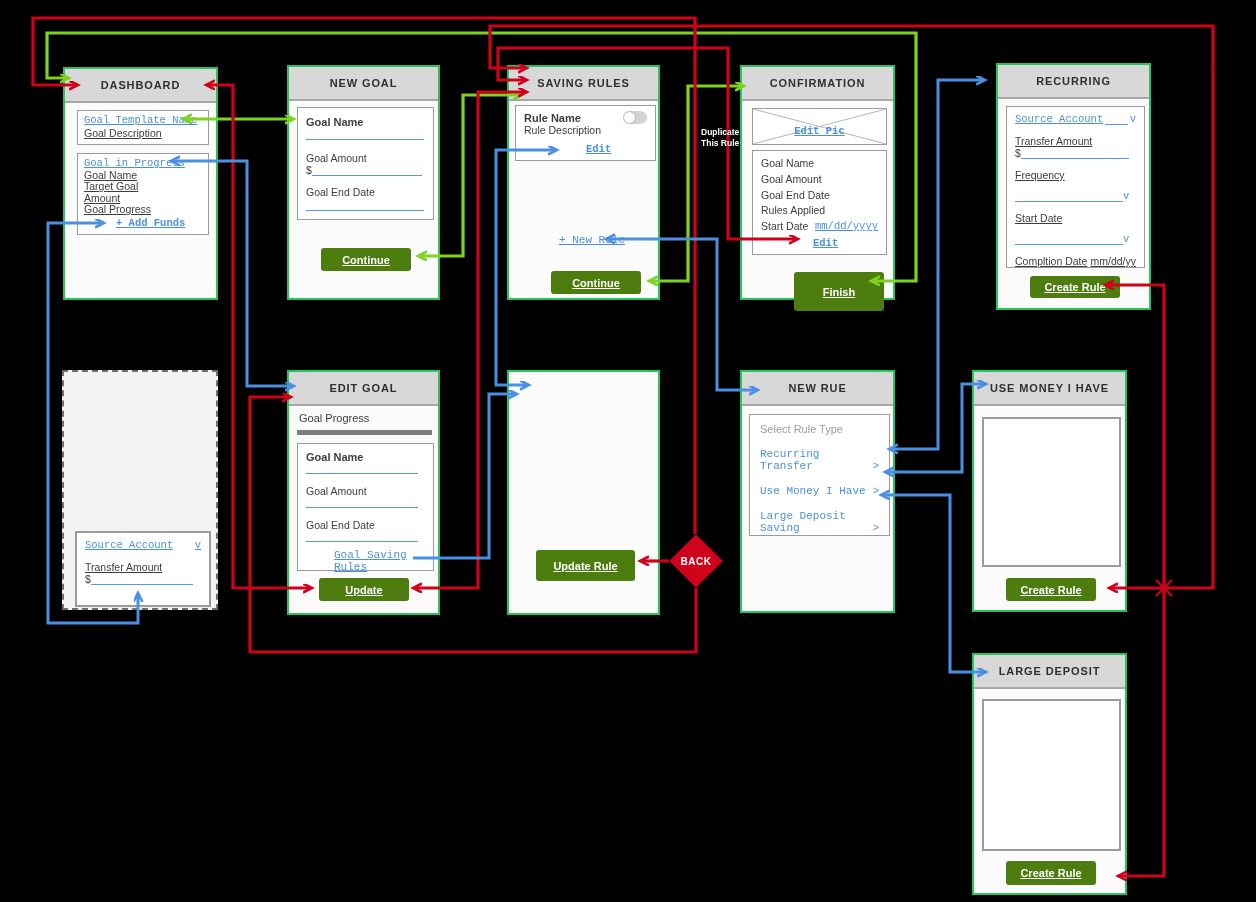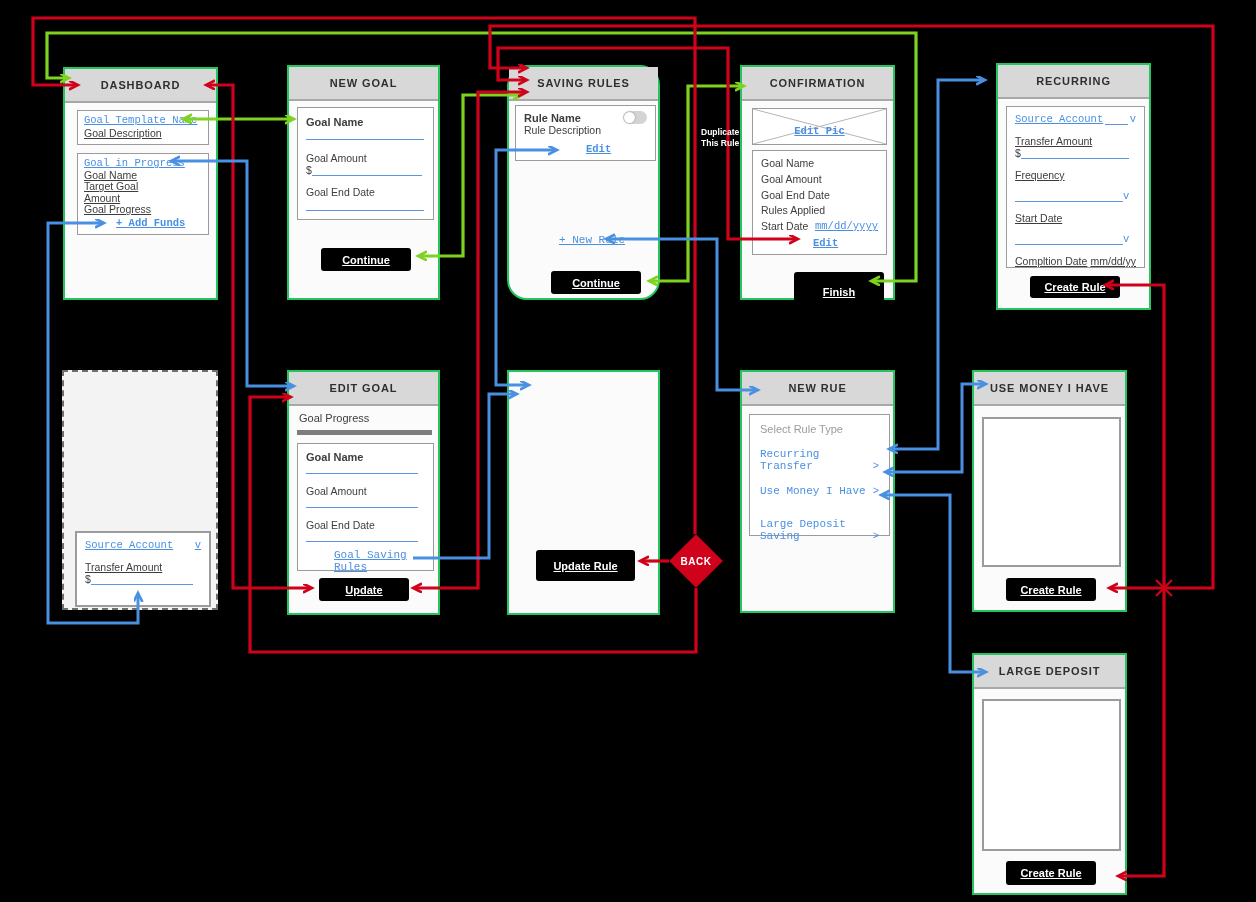--- a/index.html
+++ b/index.html
@@ -9,21 +9,21 @@
   .hdr{position:absolute;left:0;top:0;right:0;height:32px;background:#d8d8d8;border-bottom:2px solid #a8a8a8;
        display:flex;align-items:center;justify-content:center;font-size:11px;font-weight:bold;
        letter-spacing:.9px;color:#2f2f2f;}
   .card{position:absolute;background:#fff;border:1px solid #9b9b9b;box-sizing:border-box;}
   .t{font-size:10.5px;color:#3d3d3d;}
   .u{text-decoration:underline;}
   .b{font-weight:bold;}
   .blue{color:#4a90e2;font-family:Liberation Mono, monospace;}
   .gray{color:#9b9b9b;}
   .bl{border-bottom:1.5px solid #5b97e0;height:1px;}
-  .btn{position:absolute;background:#000000;border-radius:3px;color:#fff;font-size:11px;font-weight:bold;
+  .btn{position:absolute;background:#4d7c0f;border-radius:3px;color:#fff;font-size:11px;font-weight:bold;
        display:flex;align-items:center;justify-content:center;text-decoration:underline;cursor:pointer;}
   .row{display:flex;align-items:flex-end;}
   .sp{justify-content:space-between;}
   .fill{flex:1;}
   svg.flow{position:absolute;left:0;top:0;z-index:3;pointer-events:none;}
   .note{position:absolute;z-index:4;color:#fff;font-size:8.5px;font-weight:bold;line-height:1.35;width:64px;}
   .diamond{position:absolute;z-index:4;width:56px;height:56px;}
   .diamond .sq{position:absolute;left:9px;top:9px;width:38px;height:38px;background:#d0021b;transform:rotate(45deg);}
   .diamond .lbl{position:absolute;left:0;top:0;right:0;bottom:0;display:flex;align-items:center;justify-content:center;
        color:#fff;font-size:10px;font-weight:bold;letter-spacing:.5px;}
@@ -72,21 +72,21 @@
         <div class="bl" style="width:110px;"></div>
       </div>
       <div class="t" style="margin-top:10px;">Goal End Date</div>
       <div class="bl" style="width:118px;margin-top:11px;"></div>
     </div>
     <div class="btn" style="left:32px;top:181px;width:90px;height:23px;">
         <span>Continue</span>
       </div>
   </div>
 
-  <div class="panel" style="left:507px;top:65px;width:153px;height:235px;border-radius:20px;">
+  <div class="panel" style="left:507px;top:65px;width:153px;height:235px;">
     <div class="hdr">
         <span>SAVING RULES</span>
       </div>
     <div class="card" style="left:6px;top:38px;width:141px;height:56px;padding:5px 8px;">
       <div class="row sp" style="align-items:center;">
         <span class="t b" style="font-size:11px;">Rule Name</span>
         <span class="toggle">
             <span class="knob"></span>
           </span>
       </div>
@@ -209,21 +209,21 @@
     <div class="card" style="left:7px;top:42px;width:141px;height:122px;padding:8px 10px;">
       <div class="t gray" style="font-size:11px;">Select Rule Type</div>
       <div class="row sp" style="margin-top:13px;">
         <span class="t blue" style="font-size:11px;">Recurring Transfer</span>
         <span class="t blue">&gt;</span>
       </div>
       <div class="row sp" style="margin-top:13px;">
         <span class="t blue" style="font-size:11px;">Use Money I Have</span>
         <span class="t blue">&gt;</span>
       </div>
-      <div class="row sp" style="margin-top:21px;">
+      <div class="row sp" style="margin-top:13px;">
         <span class="t blue" style="font-size:11px;">Large Deposit Saving</span>
         <span class="t blue">&gt;</span>
       </div>
     </div>
   </div>
 
   <div class="panel" style="left:972px;top:370px;width:155px;height:242px;">
     <div class="hdr">
         <span>USE MONEY I HAVE</span>
       </div>

